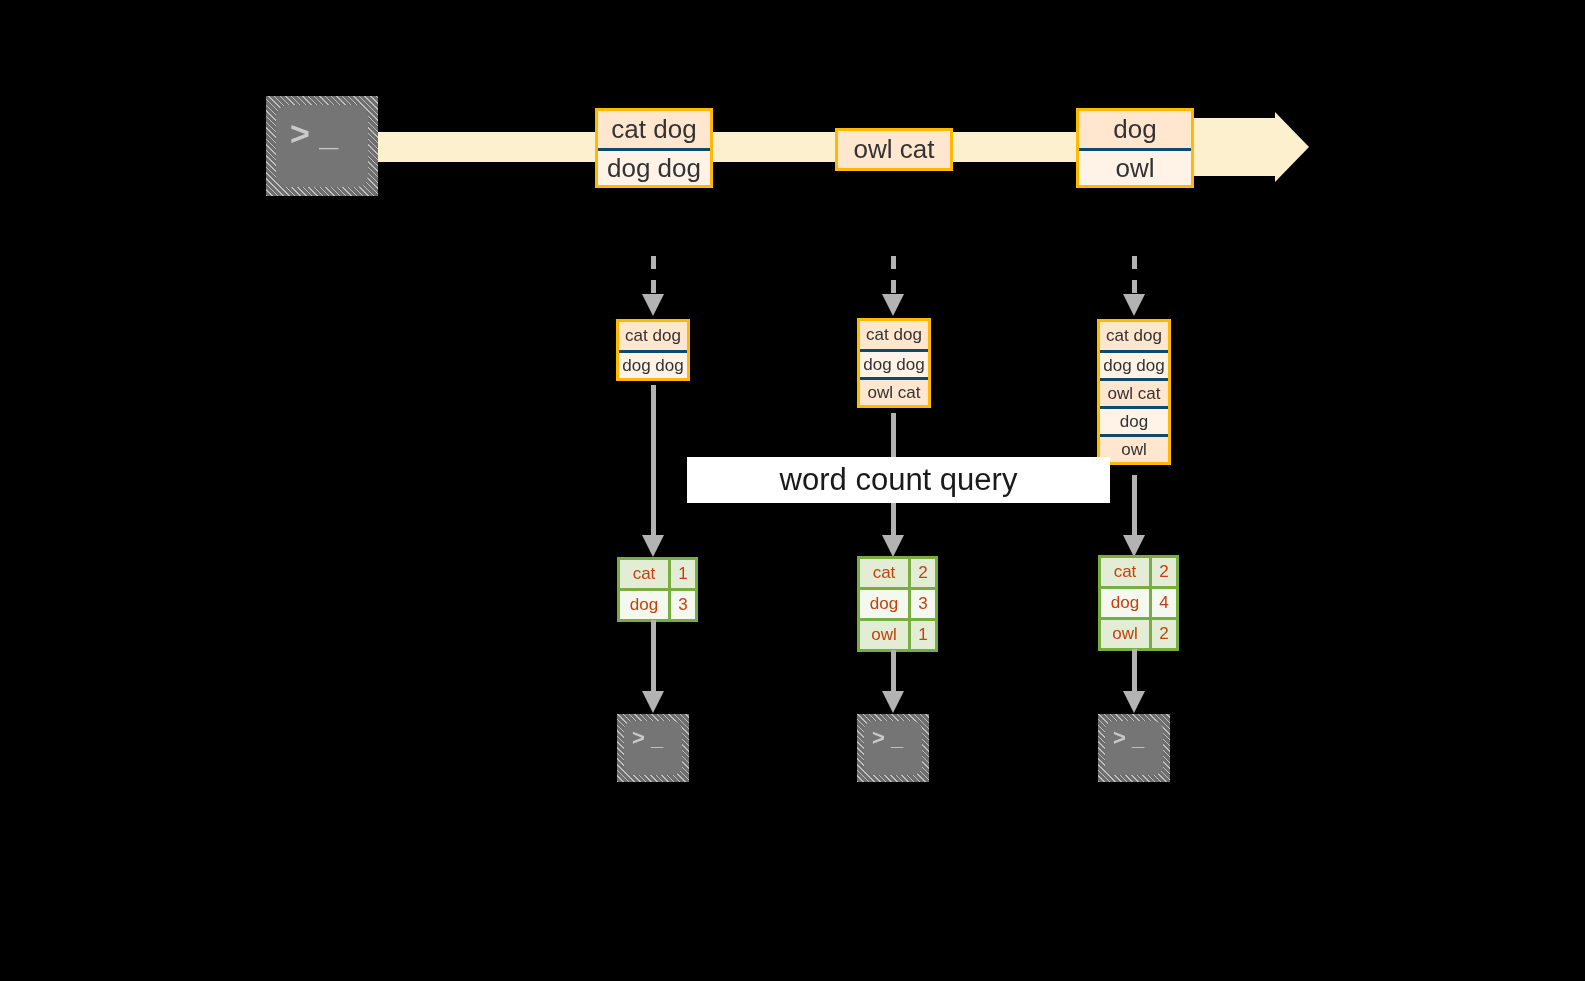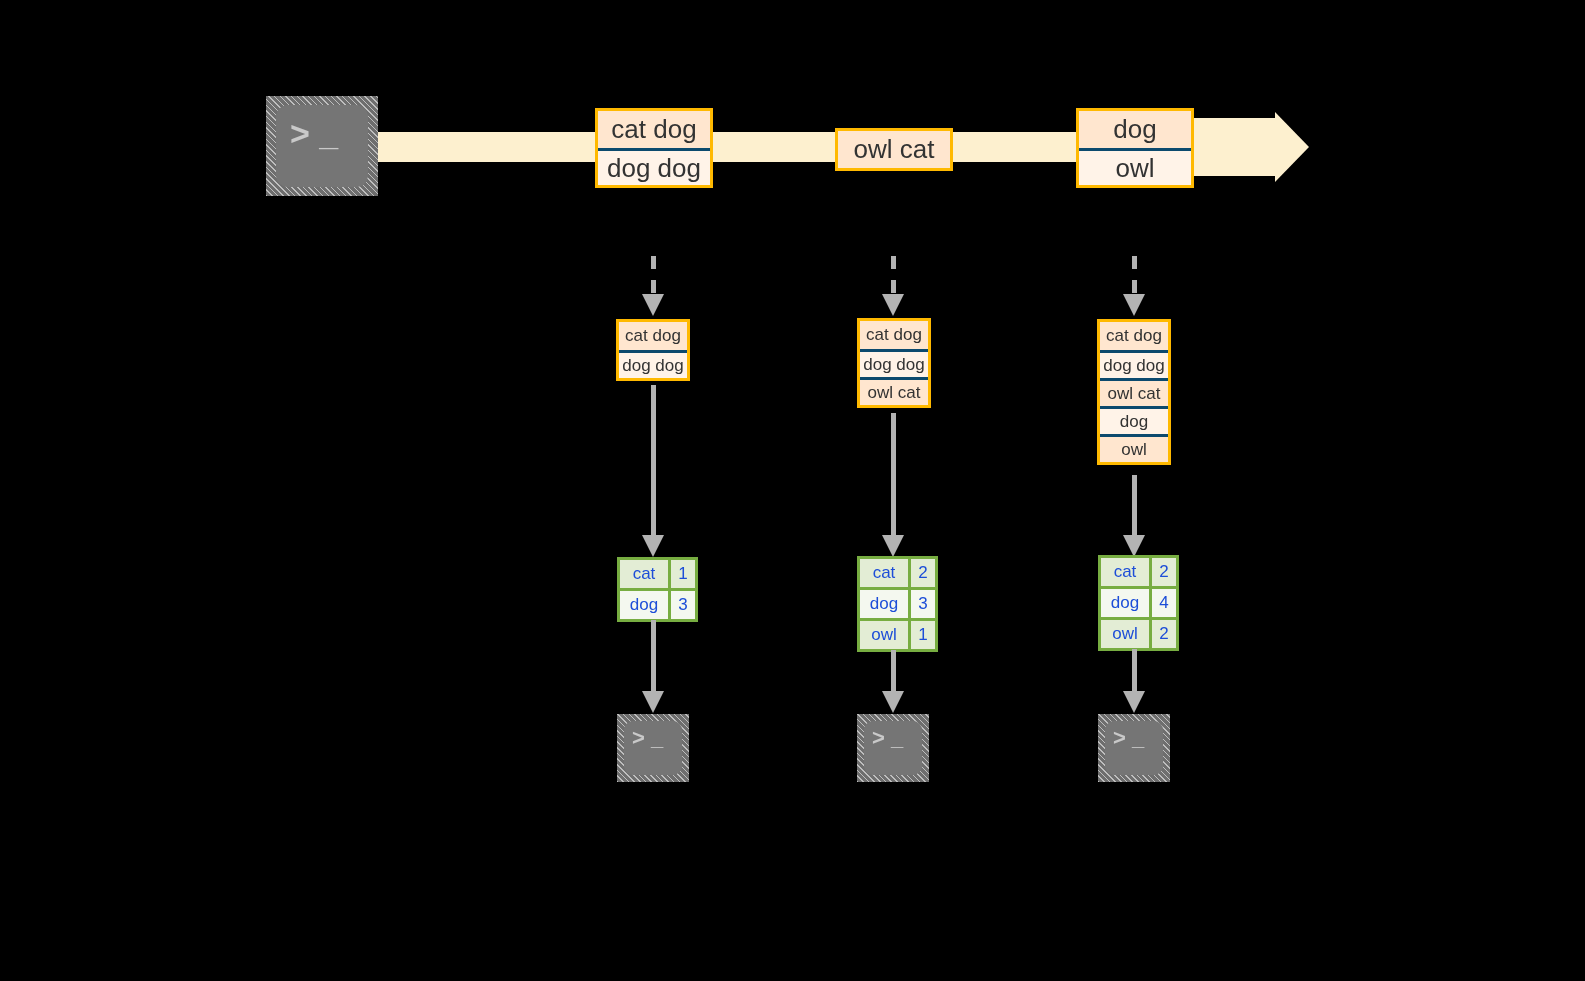--- a/index.html
+++ b/index.html
@@ -101,21 +101,21 @@
     display: flex;
     height: 28px;
   }
   .gtab .trow + .trow { border-top: 3px solid #77ad41; }
   .gtab .tc {
     box-sizing: border-box;
     display: flex;
     align-items: center;
     justify-content: center;
     font-size: 17px;
-    color: #1d4ed8;
+    color: #c2410c;
     white-space: nowrap;
   }
   .gtab .tc-word { width: 48px; }
   .gtab .tc-num  { width: 27px; border-left: 3px solid #77ad41; }
   .gtab .trow.shade .tc { background: #e3edd5; }
   .gtab .trow.light .tc { background: #f4f8ef; }
 
   
   .vline {
     position: absolute;
@@ -209,20 +209,23 @@
 
   <div class="vline" style="left:651px; top:385px; height:152px;"></div>
   <div class="vhead" style="left:642px; top:535px;"></div>
 
   <div class="vline" style="left:891px; top:413px; height:124px;"></div>
   <div class="vhead" style="left:882px; top:535px;"></div>
 
   <div class="vline" style="left:1132px; top:475px; height:62px;"></div>
   <div class="vhead" style="left:1123px; top:535px;"></div>
 
+  <div class="banner" style="left:687px; top:457px; width:423px; height:46px;">
+    <span class="btext">word count query</span>
+  </div>
 
   <div class="gtab" style="left:617px; top:557px;">
     <div class="trow shade">
       <div class="tc tc-word">cat</div>
       <div class="tc tc-num">1</div>
     </div>
     <div class="trow light">
       <div class="tc tc-word">dog</div>
       <div class="tc tc-num">3</div>
     </div>

